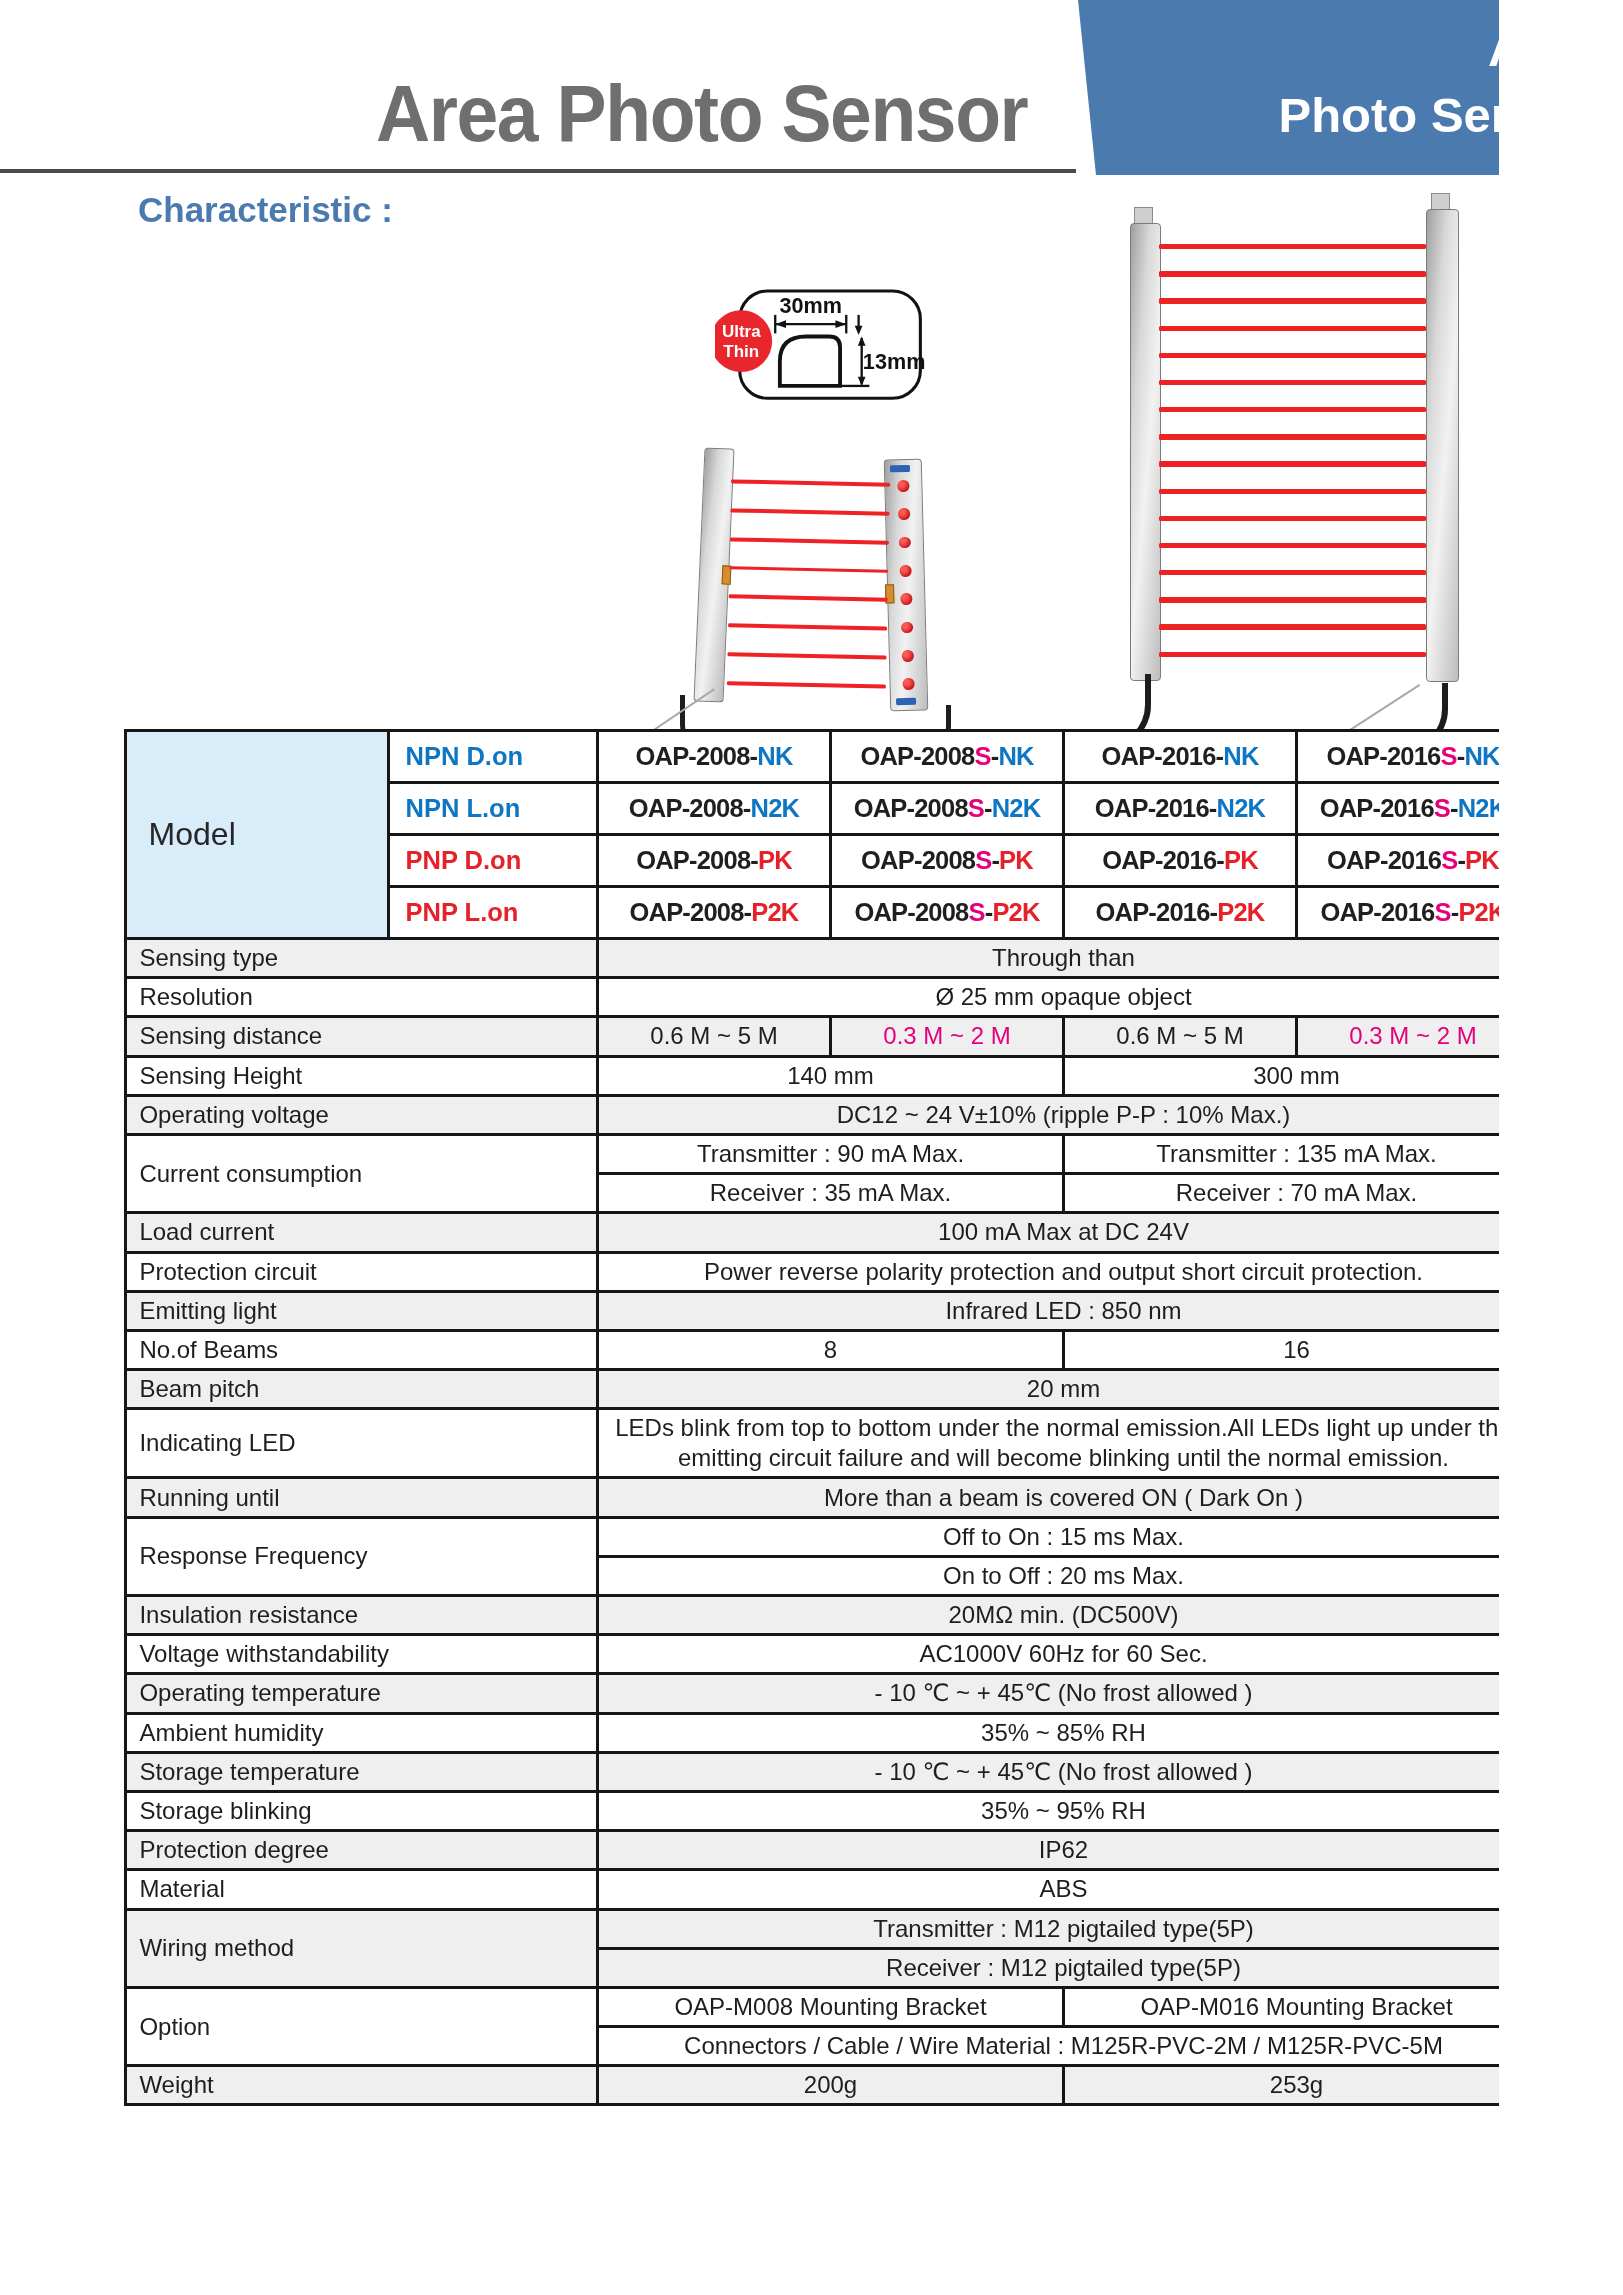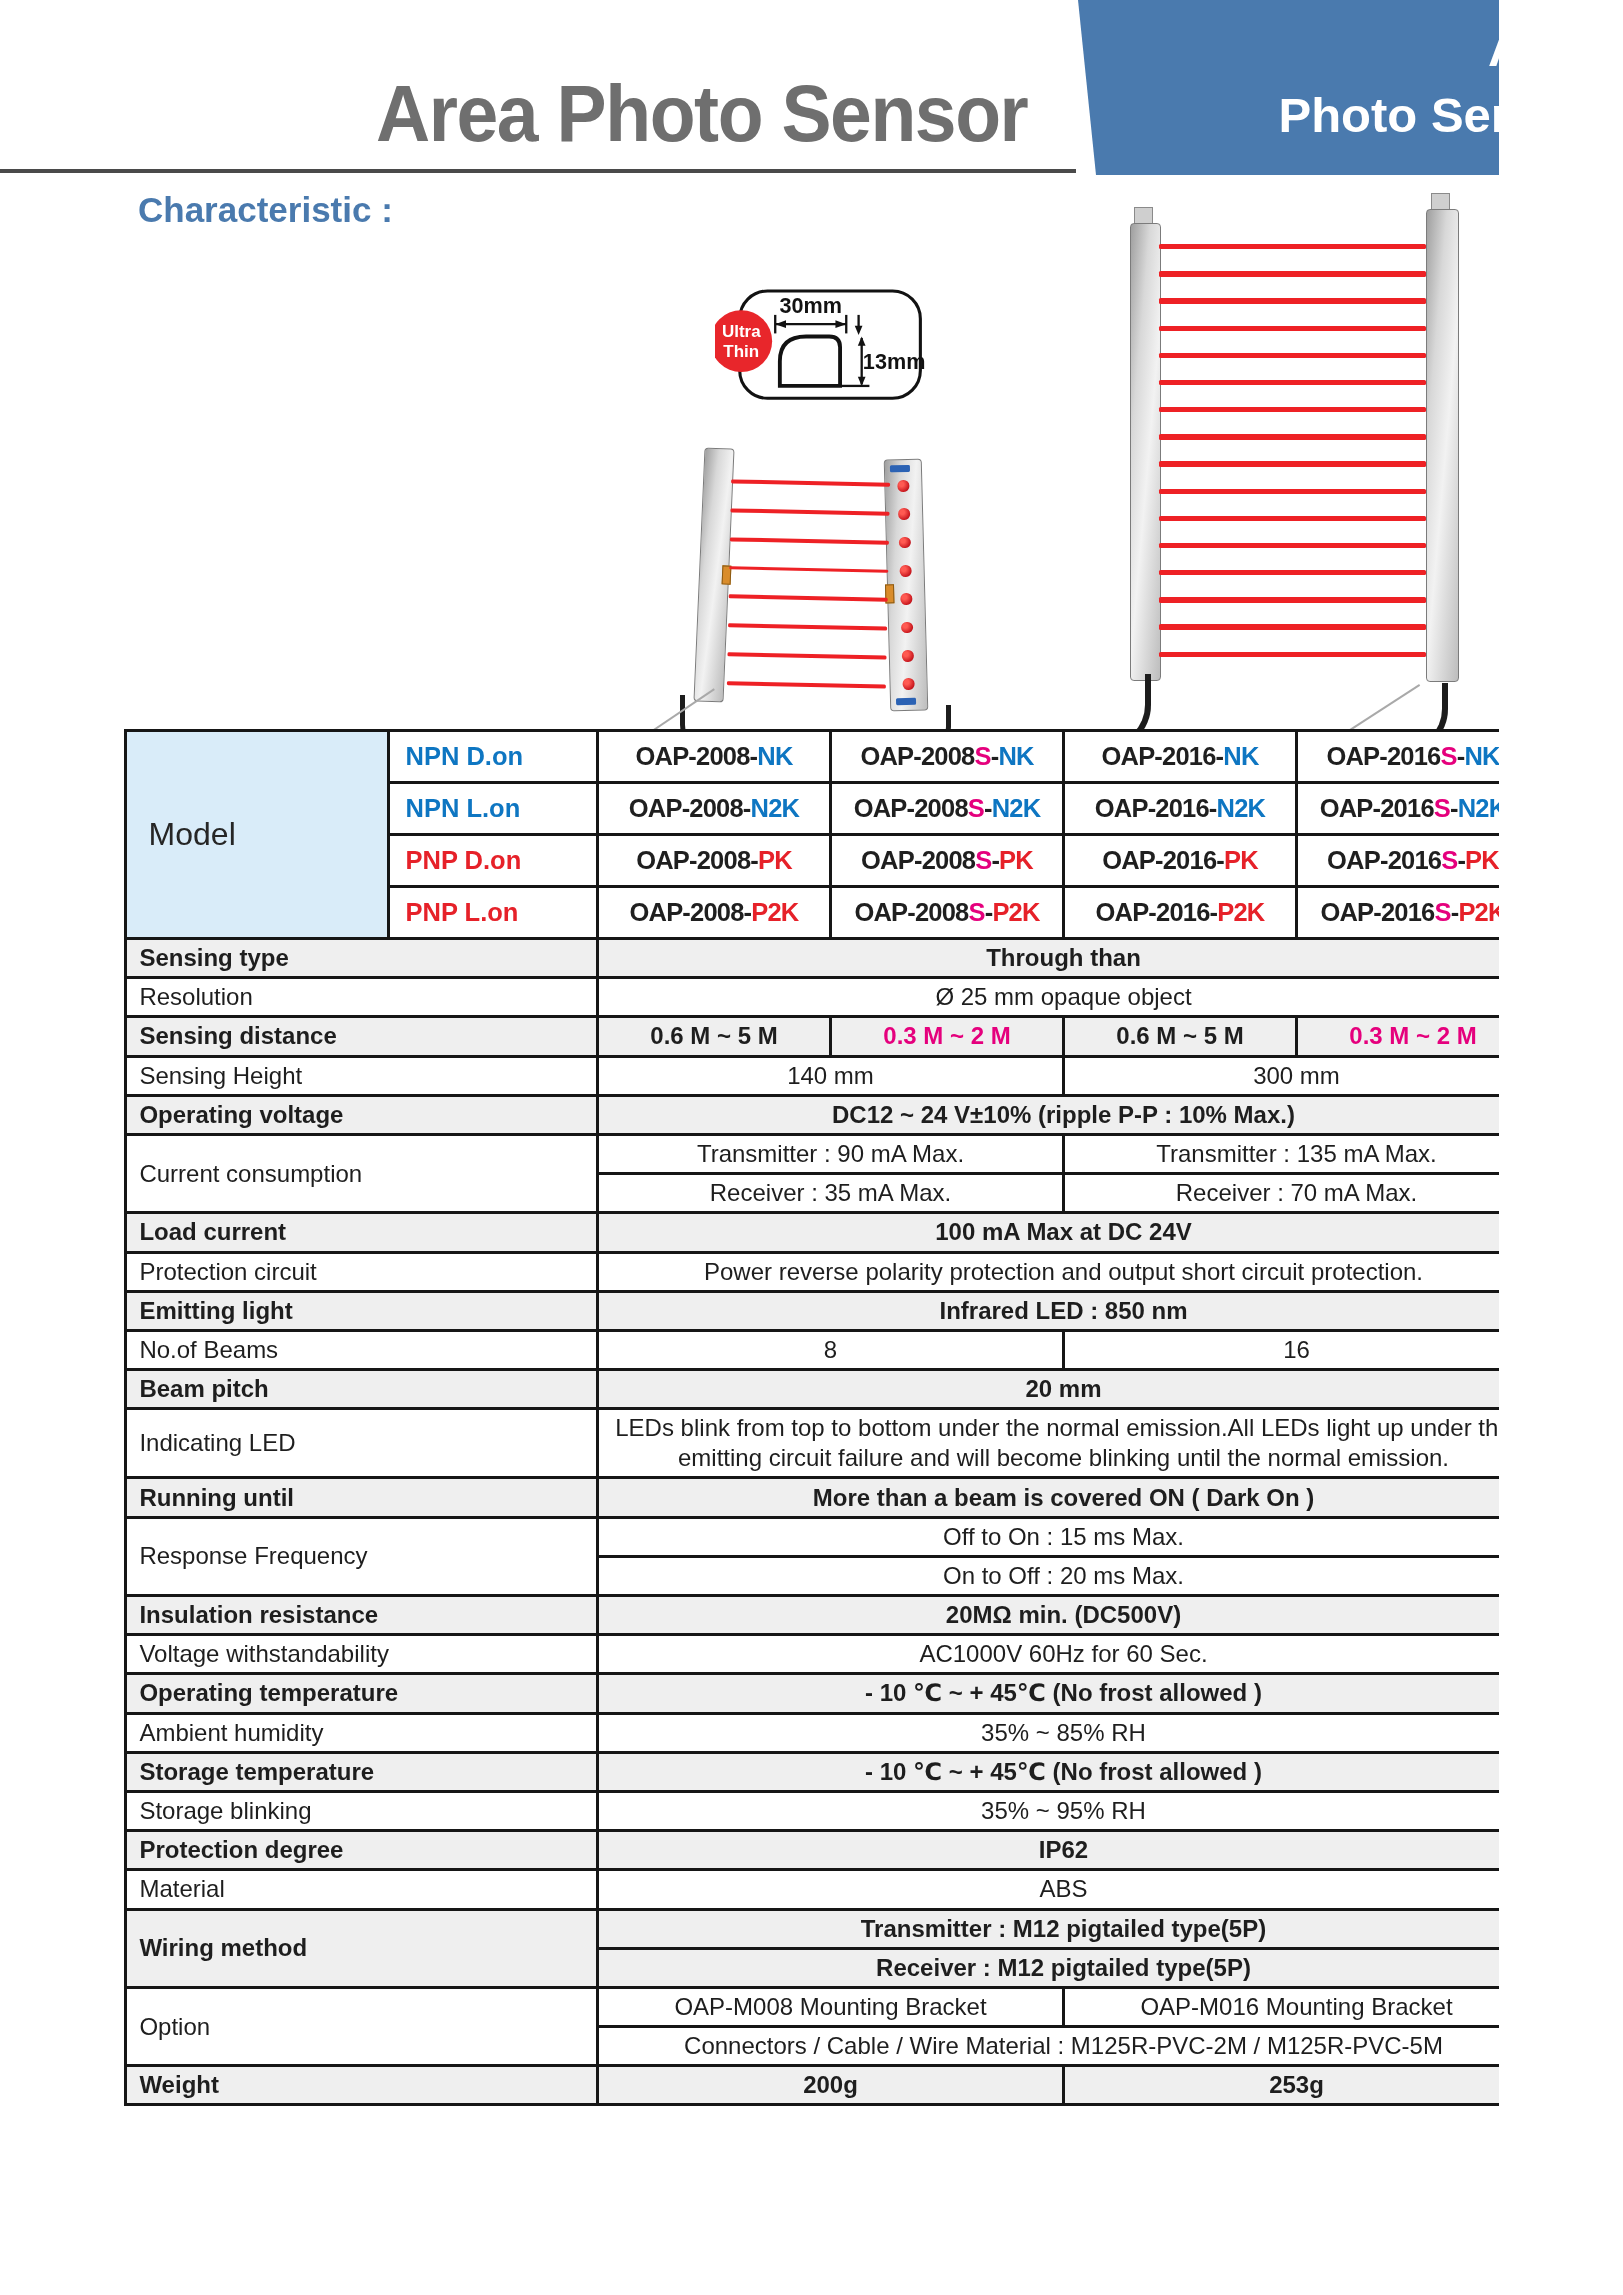--- a/index.html
+++ b/index.html
@@ -44,21 +44,21 @@
   .wire{position:absolute;height:1.5px;background:#a9a9a9;transform-origin:left center;}
   .wire-dot{position:absolute;width:7px;height:7px;border-radius:50%;background:#9a9a9a;}
 
   
   .spec-table{position:absolute;left:124px;top:729px;border-collapse:collapse;
               table-layout:fixed;width:1405px;background:#fff;}
   .spec-table td{border:3.1px solid #161616;vertical-align:middle;overflow:hidden;}
   .spec-table tr{height:39px;}
   tr.model-tr{height:52px;}
   tr.tall{height:68px;}
-  tr.shade td{background:var(--row_gray,#efefef);font-weight:bold;}
+  tr.shade td{background:var(--row_gray,#efefef);}
   td.model-label{background:var(--light_blue,#d9ecf9) !important;font-size:32px;font-weight:400;
                  text-align:left;padding-left:21.6px;color:#262626;}
   td.type-cell{font-size:25.5px;font-weight:bold;text-align:left;padding-left:15.5px;white-space:nowrap;}
   td.model-cell{font-size:25.5px;font-weight:bold;text-align:center;white-space:nowrap;letter-spacing:-0.8px;}
   td.lbl{font-size:24px;text-align:left;padding-left:12.4px;color:#1e1e1e;}
   td.val{font-size:24px;text-align:center;color:#1e1e1e;padding:3.1px 7.7px;line-height:1.25;}
 
   
   .side-tab{position:absolute;left:1561px;top:299px;width:63px;height:672px;
             background:var(--accent,#4a7aae);border-radius:23px 0 0 0;

